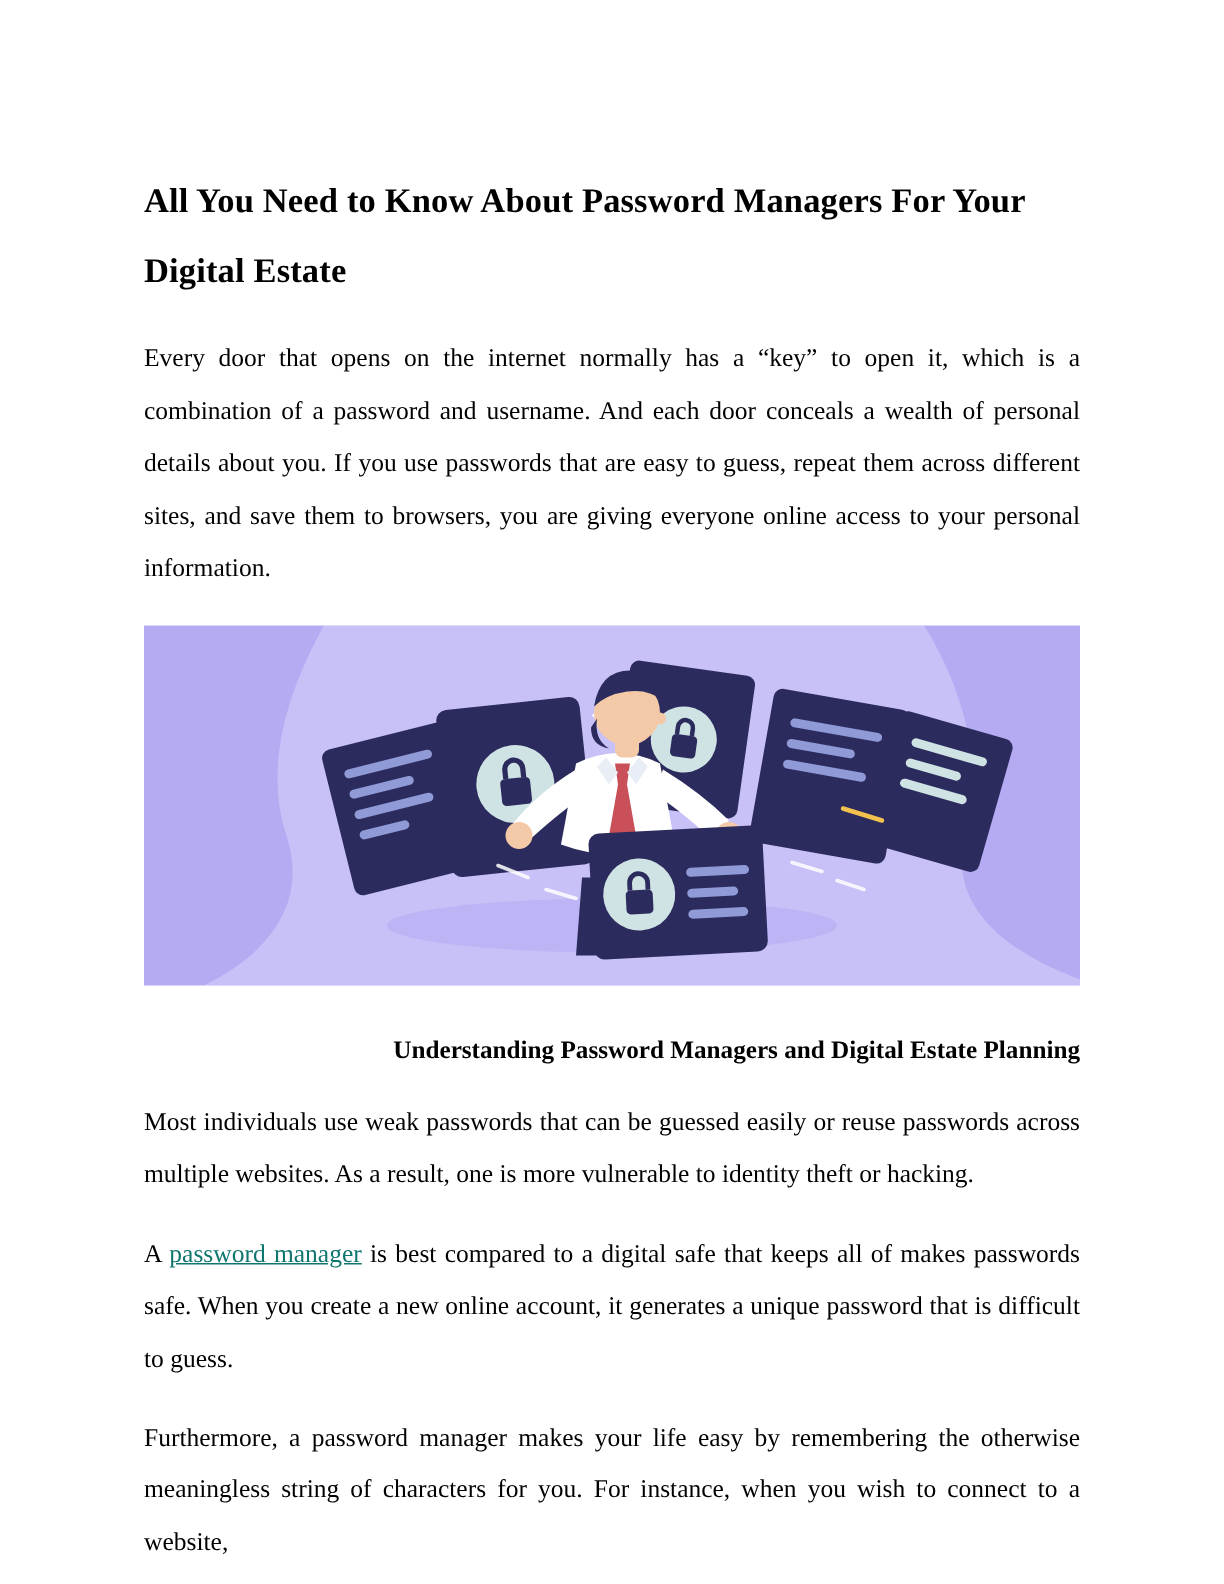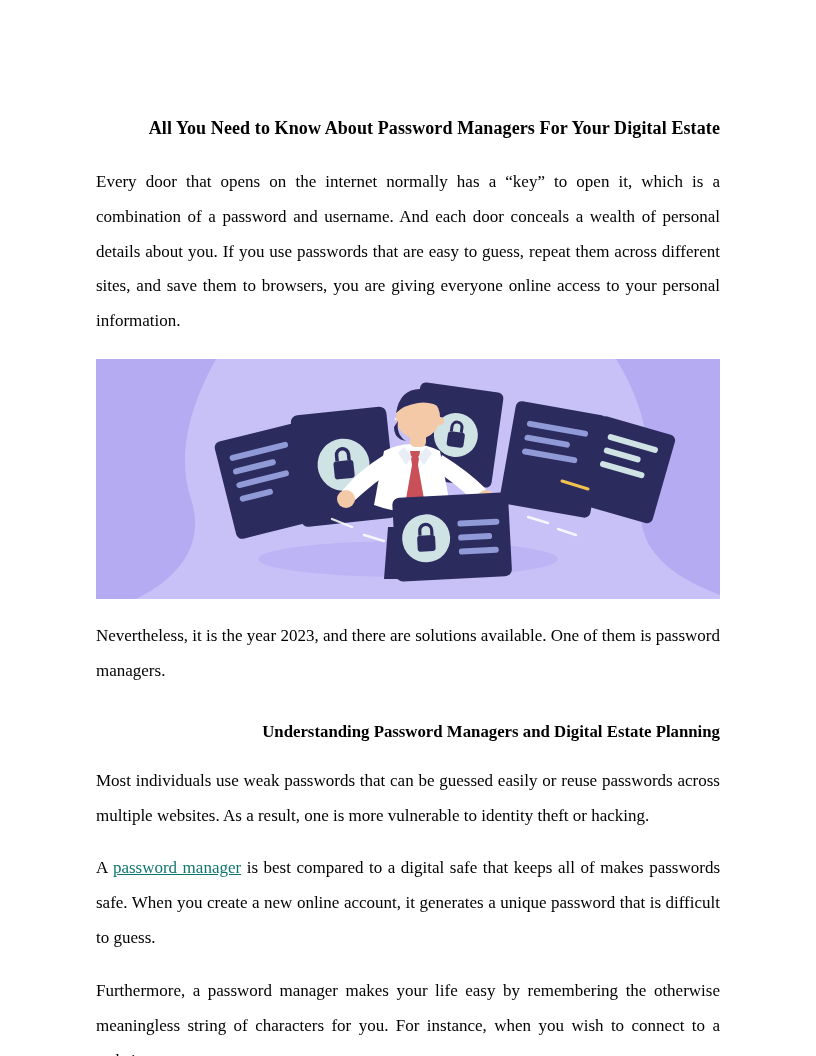--- a/index.html
+++ b/index.html
@@ -15,23 +15,23 @@
     overflow: hidden;
   }
   .page {
     width: 816px;
     height: 1056px;
     box-sizing: border-box;
     padding: 96px 96px 90px 96px;
     position: relative;
   }
   .doc-title {
-    font-size: 18px;
+    font-size: 23px;
     font-weight: bold;
-    text-align: right;
+    text-align: left;
     line-height: 2.05;
     margin: 14px 0 0 0;
     letter-spacing: 0.1px;
     font-family: Liberation Serif, serif;
   }
   p.body-text {
     font-size: 17px;
     line-height: 2.05;
     text-align: justify;
     text-justify: inter-word;
@@ -156,21 +156,20 @@
         <circle cx="330" cy="178" r="24" fill="#cfe3e4"></circle>
         <rect x="321" y="175" width="18" height="16" rx="3" fill="#2c2b5e"></rect>
         <path d="M324,175 v-5 a6,6 0 0 1 12,0 v5" stroke="#2c2b5e" stroke-width="3.2" fill="none"></path>
         <rect x="362" y="162" width="42" height="6" rx="3" fill="#8f9ad6"></rect>
         <rect x="362" y="176" width="34" height="6" rx="3" fill="#8f9ad6"></rect>
         <rect x="362" y="190" width="40" height="6" rx="3" fill="#8f9ad6"></rect>
       </g>
     </svg>
   </div>
 
-  <p class="body-text tight">Nevertheless, it is the year 2023, and there are solutions available. One of them is password managers.</p>
 
   <h2 class="section-heading">Understanding Password Managers and Digital Estate Planning</h2>
 
   <p class="body-text">Most individuals use weak passwords that can be guessed easily or reuse passwords across multiple websites. As a result, one is more vulnerable to identity theft or hacking.</p>
 
   <p class="body-text"><span>A </span><a class="doc-link" href="#">password manager</a><span> is best compared to a digital safe that keeps all of makes passwords safe. When you create a new online account, it generates a unique password that is difficult to guess.</span></p>
 
   <p class="body-text">Furthermore, a password manager makes your life easy by remembering the otherwise meaningless string of characters for you. For instance, when you wish to connect to a website,</p>
 
 </div>

